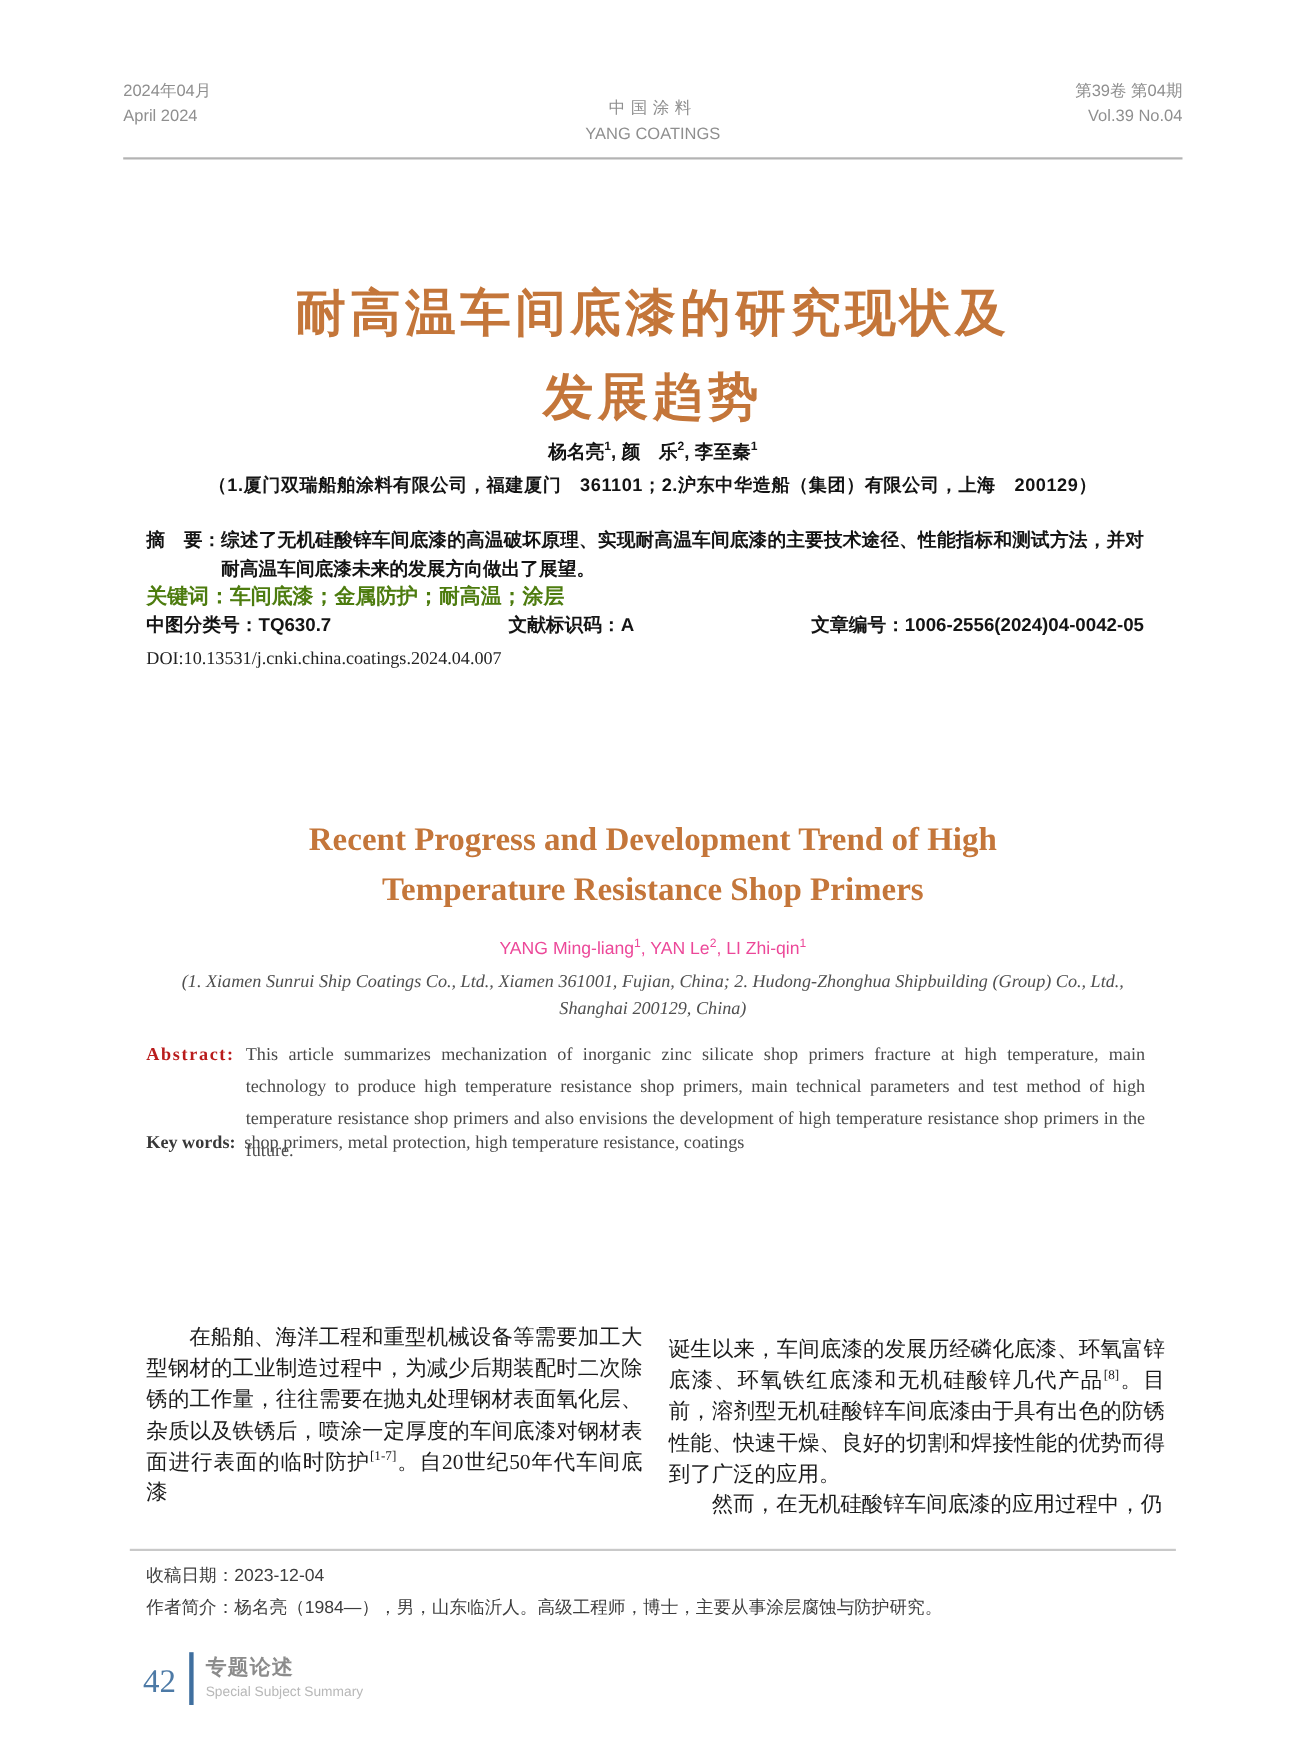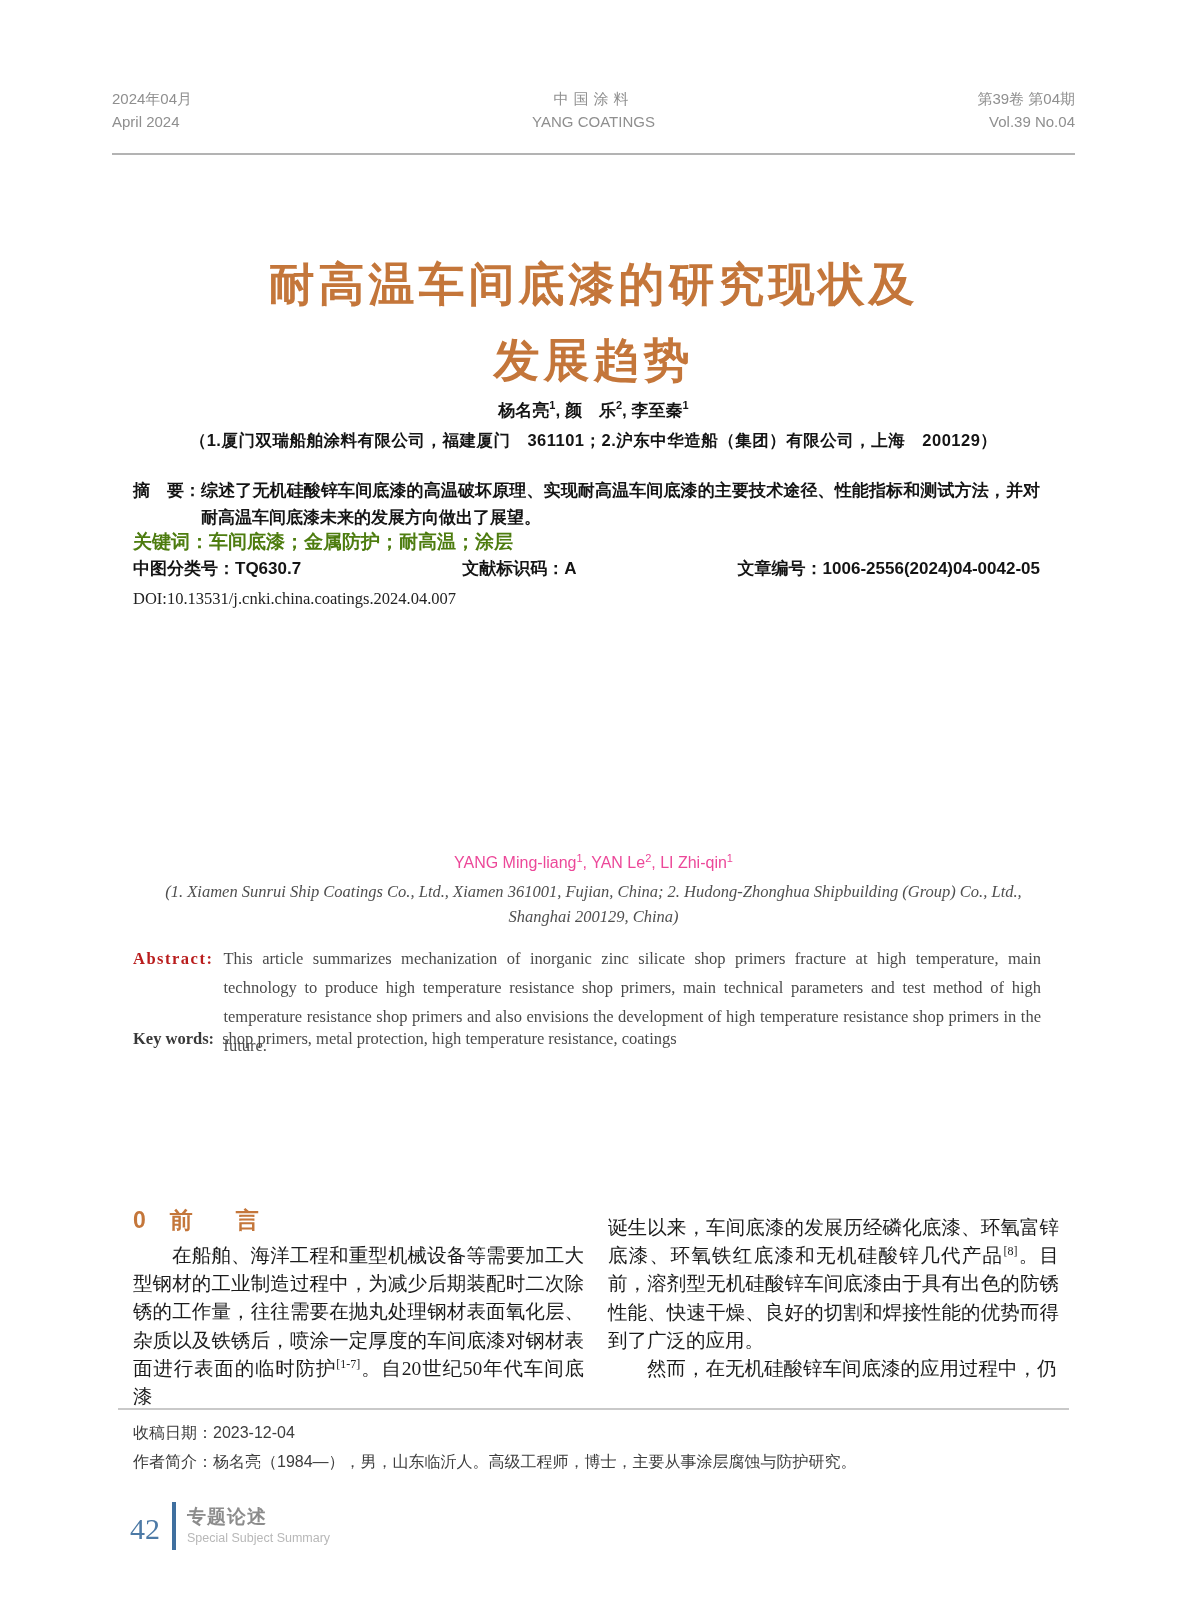--- a/index.html
+++ b/index.html
@@ -3,23 +3,23 @@
 <meta charset="utf-8">
 <style>
   html,body{margin:0;padding:0;background:#e8e8e8;}
   .page{
     position:relative;width:1187px;height:1600px;background:#ffffff;margin:0 auto;
     font-family:"Liberation Sans","DejaVu Sans",sans-serif;color:#1a1a1a;overflow:hidden;
   }
   
   .jheader{
     position:absolute;top:55px;left:112px;right:112px;
-    display:flex;justify-content:space-between;align-items:flex-end;
+    display:flex;justify-content:space-between;align-items:center;
     color:#8f8f8f;font-size:15px;line-height:23px;
-    padding-bottom:20px;border-bottom:2px solid #b3b3b3;gap:40px;
+    padding-bottom:10px;border-bottom:2px solid #b3b3b3;gap:40px;
   }
   .jheader .hcol{flex:1;}
   .jheader .hcenter{text-align:center;}
   .jheader .hright{text-align:right;}
   .jcn{letter-spacing:5px;margin-top:32px;}
   
   .title-cn{
     position:absolute;top:246px;left:0;right:0;text-align:center;
     color:#c4763a;font-size:46px;font-weight:900;line-height:76px;letter-spacing:4px;
   }
@@ -168,20 +168,24 @@
   </div>
 
   <div class="meta-row">
     <span>中图分类号：TQ630.7</span>
     <span>文献标识码：A</span>
     <span>文章编号：1006-2556(2024)04-0042-05</span>
   </div>
 
   <div class="doi">DOI:10.13531/j.cnki.china.coatings.2024.04.007</div>
 
+  <div class="title-en">
+    <div>Recent Progress and Development Trend of High</div>
+    <div>Temperature Resistance Shop Primers</div>
+  </div>
 
   <div class="authors-en">
     <span><span>YANG Ming-liang</span><sup>1</sup><span>, </span></span><span><span>YAN Le</span><sup>2</sup><span>, </span></span><span><span>LI Zhi-qin</span><sup>1</sup></span>
   </div>
 
   <div class="affil-en">
     <div>(1. Xiamen Sunrui Ship Coatings Co., Ltd., Xiamen 361001, Fujian, China; 2. Hudong-Zhonghua Shipbuilding (Group) Co., Ltd.,</div>
     <div>Shanghai 200129, China)</div>
   </div>
 
@@ -189,23 +193,20 @@
     <span class="lbl">Abstract:</span>
     <span class="txt">This article summarizes mechanization of inorganic zinc silicate shop primers fracture at high temperature, main technology to produce high temperature resistance shop primers, main technical parameters and test method of high temperature resistance shop primers and also envisions the development of high temperature resistance shop primers in the future.</span>
   </div>
 
   <div class="kw-en">
     <span class="lbl">Key words:</span><span>shop primers, metal protection, high temperature resistance, coatings</span>
   </div>
 
   <div class="body-cols">
     <div class="bcol">
-      <h2 class="sec-head">
-        <span class="num">0</span><span class="ttl">前　言</span>
-      </h2>
       <p class="indent"><span>在船舶、海洋工程和重型机械设备等需要加工大型钢材的工业制造过程中，为减少后期装配时二次除锈的工作量，往往需要在抛丸处理钢材表面氧化层、杂质以及铁锈后，喷涂一定厚度的车间底漆对钢材表面进行表面的临时防护</span><sup>[1-7]</sup><span>。自20世纪50年代车间底漆</span></p>
     </div>
     <div class="bcol col2-pad">
       <p><span>诞生以来，车间底漆的发展历经磷化底漆、环氧富锌底漆、环氧铁红底漆和无机硅酸锌几代产品</span><sup>[8]</sup><span>。目前，溶剂型无机硅酸锌车间底漆由于具有出色的防锈性能、快速干燥、良好的切割和焊接性能的优势而得到了广泛的应用。</span></p>
       <p class="indent">然而，在无机硅酸锌车间底漆的应用过程中，仍</p>
     </div>
   </div>
 
   <div class="foot-rule"></div>
   <div class="footnotes">

